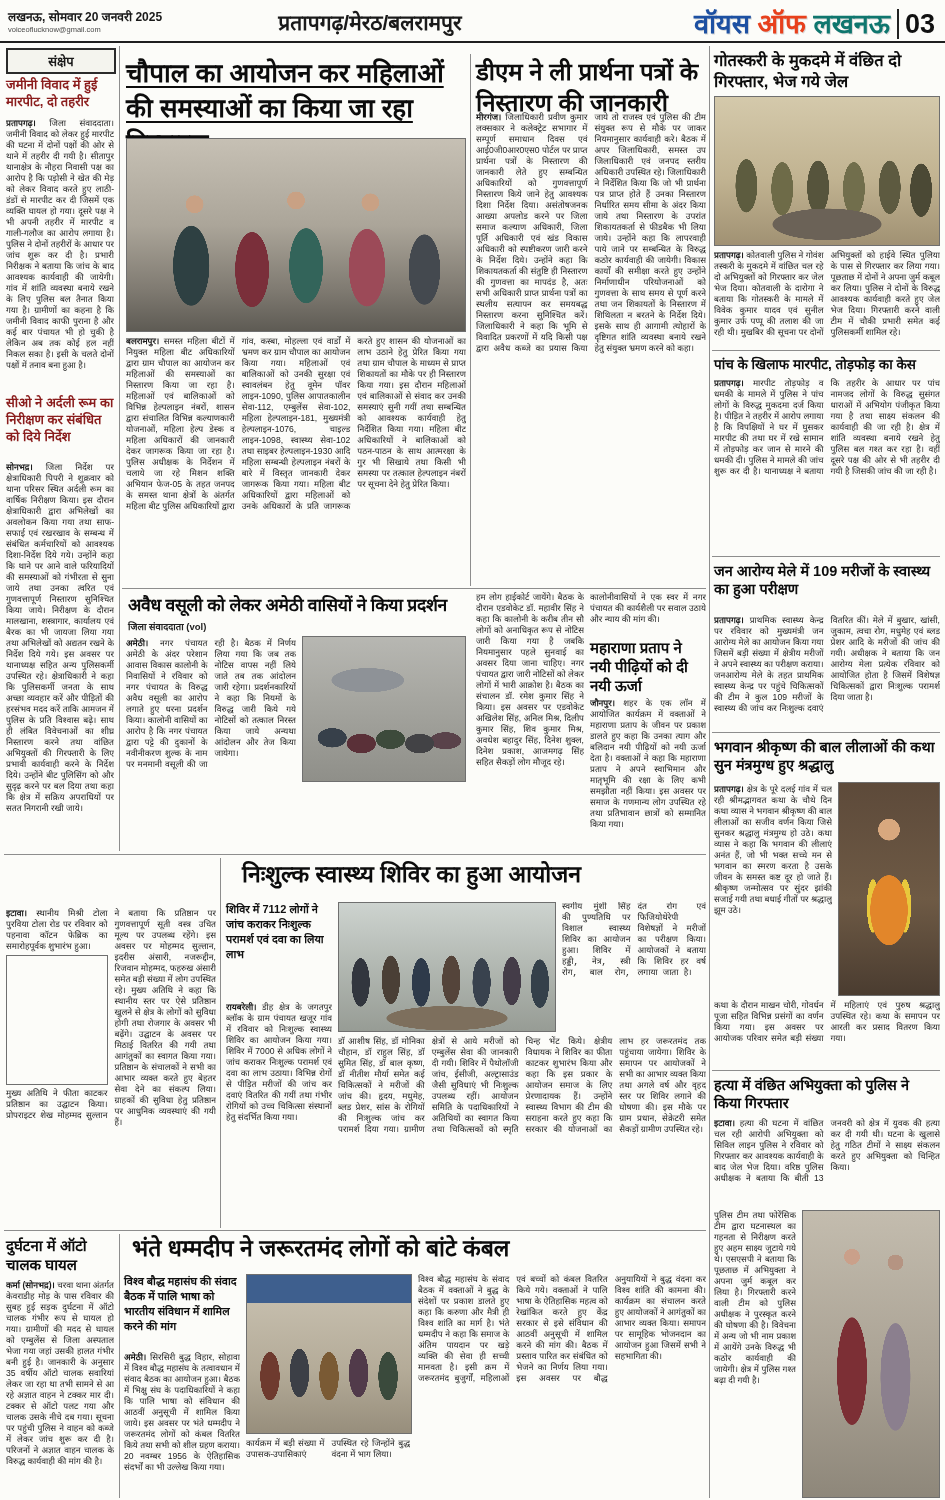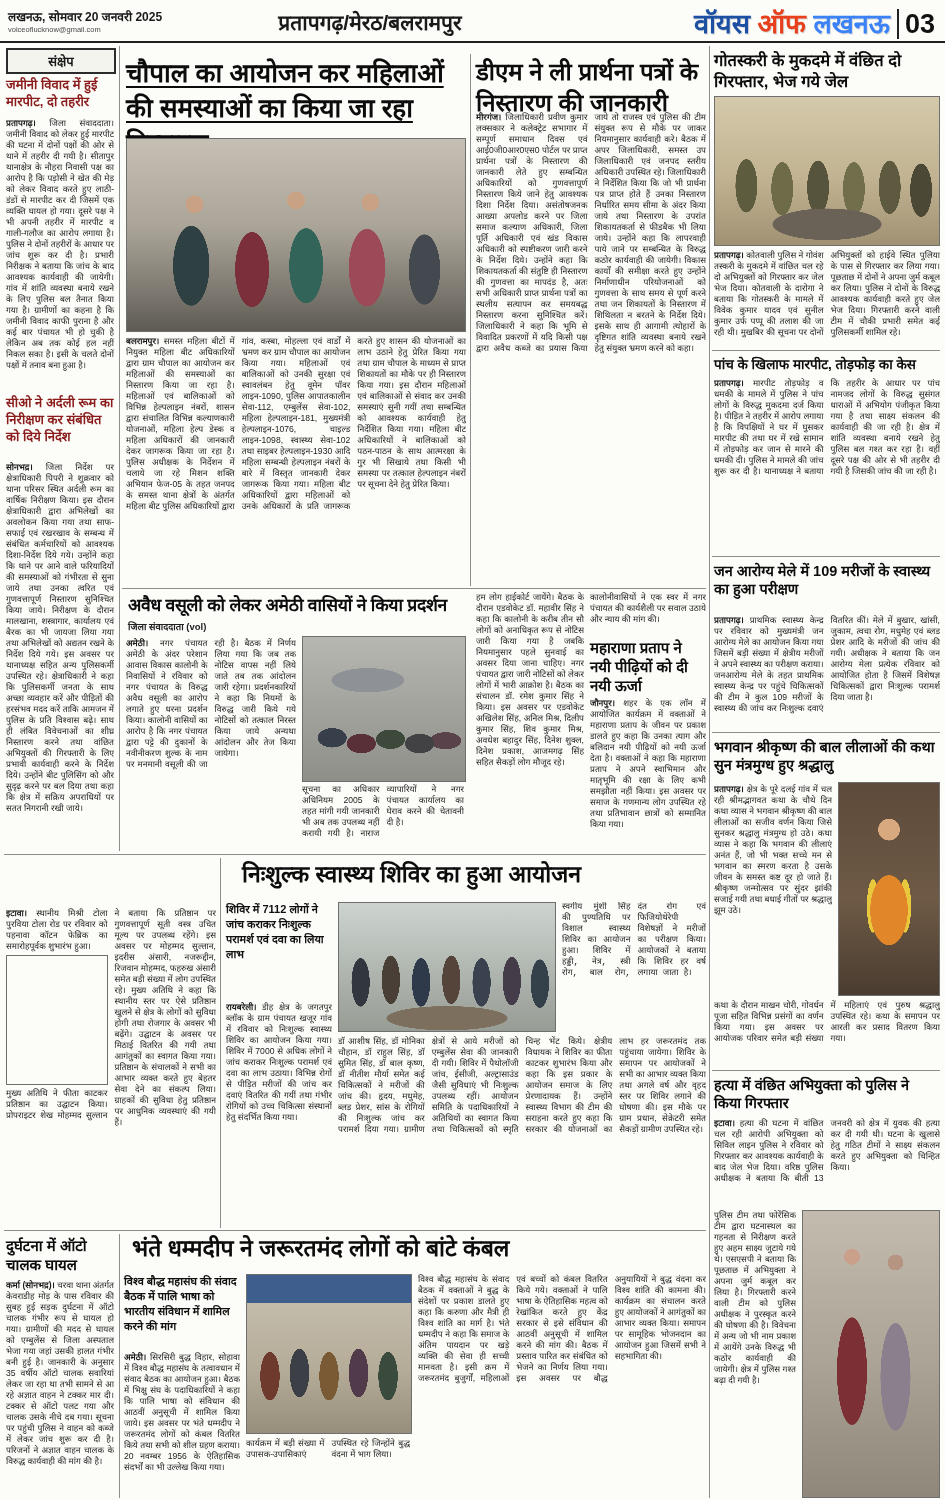--- a/index.html
+++ b/index.html
@@ -23,21 +23,21 @@
   .hl-sm{font-size:15px;line-height:19px;}
   .subhead{font-weight:bold;font-size:11px;line-height:15px;color:#101010;text-align:left;}
   .byline{font-size:9.5px;font-weight:bold;color:#222;}
   .rule{background:#8d8d8d;}
   .rule-dark{background:#1f1f1f;}
   .box-label{border:2px solid #2b2b2b;text-align:center;font-weight:bold;font-size:13px;padding:2px 0;background:#f4f4ee;}
   .date-text{font-size:12px;font-weight:bold;}
   .email-text{font-size:7.5px;color:#4a4a4a;}
   .region-title{font-size:21px;font-weight:bold;text-align:center;}
   .masthead{font-size:27px;font-weight:bold;white-space:nowrap;text-shadow:1px 1px 0 #d8d8d8;}
-  .mh1{color:#1d50a2;} .mh2{color:#e8401c;} .mh3{color:#3b82f6;}
+  .mh1{color:#1d50a2;} .mh2{color:#e8401c;} .mh3{color:#0f766e;}
   .pagenum{color:#111;border-left:2.5px solid #222;padding-left:6px;margin-left:7px;text-shadow:none;}
   .ph{border:1px solid #6f6f6f;}
   .ph-inline{display:block;width:100px;height:128px;margin:3px auto;}
   .ph-chaupal{background:
     radial-gradient(circle 9px at 20% 34%, #c9a184 0 97%, transparent 100%),
     radial-gradient(circle 9px at 50% 32%, #c9a184 0 97%, transparent 100%),
     radial-gradient(circle 9px at 72% 33%, #c9a184 0 97%, transparent 100%),
     radial-gradient(ellipse 30px 66px at 19% 66%, #2e4042 0 60%, transparent 61%),
     radial-gradient(ellipse 28px 62px at 37% 68%, #7a2f3a 0 60%, transparent 61%),
     radial-gradient(ellipse 28px 62px at 53% 66%, #33645a 0 60%, transparent 61%),
@@ -152,23 +152,20 @@
     <span>जिलाधिकारी प्रवीण कुमार लक्सकार ने कलेक्ट्रेट सभागार में सम्पूर्ण समाधान दिवस एवं आई0जी0आर0एस0 पोर्टल पर प्राप्त प्रार्थना पत्रों के निस्तारण की जानकारी लेते हुए सम्बन्धित अधिकारियों को गुणवत्तापूर्ण निस्तारण किये जाने हेतु आवश्यक दिशा निर्देश दिया। असंतोषजनक आख्या अपलोड करने पर जिला समाज कल्याण अधिकारी, जिला पूर्ति अधिकारी एवं खंड विकास अधिकारी को स्पष्टीकरण जारी करने के निर्देश दिये। उन्होंने कहा कि शिकायतकर्ता की संतुष्टि ही निस्तारण की गुणवत्ता का मापदंड है, अतः सभी अधिकारी प्राप्त प्रार्थना पत्रों का स्थलीय सत्यापन कर समयबद्ध निस्तारण करना सुनिश्चित करें। जिलाधिकारी ने कहा कि भूमि से विवादित प्रकरणों में यदि किसी पक्ष द्वारा अवैध कब्जे का प्रयास किया जाये तो राजस्व एवं पुलिस की टीम संयुक्त रूप से मौके पर जाकर नियमानुसार कार्यवाही करे। बैठक में अपर जिलाधिकारी, समस्त उप जिलाधिकारी एवं जनपद स्तरीय अधिकारी उपस्थित रहे। जिलाधिकारी ने निर्देशित किया कि जो भी प्रार्थना पत्र प्राप्त होते हैं उनका निस्तारण निर्धारित समय सीमा के अंदर किया जाये तथा निस्तारण के उपरांत शिकायतकर्ता से फीडबैक भी लिया जाये। उन्होंने कहा कि लापरवाही पाये जाने पर सम्बन्धित के विरुद्ध कठोर कार्यवाही की जायेगी। विकास कार्यों की समीक्षा करते हुए उन्होंने निर्माणाधीन परियोजनाओं को गुणवत्ता के साथ समय से पूर्ण करने तथा जन शिकायतों के निस्तारण में शिथिलता न बरतने के निर्देश दिये। इसके साथ ही आगामी त्योहारों के दृष्टिगत शांति व्यवस्था बनाये रखने हेतु संयुक्त भ्रमण करने को कहा।</span>
   </div>
 
   <div class="abs hl hl-mid" style="left:128px;top:594px;width:340px;">अवैध वसूली को लेकर अमेठी वासियों ने किया प्रदर्शन</div>
   <div class="abs byline" style="left:128px;top:620px;width:180px;">जिला संवाददाता (vol)</div>
   <div class="abs ph ph-avaidh" style="left:302px;top:636px;width:162px;height:144px;"></div>
   <div class="abs body cols2" style="left:126px;top:638px;width:170px;height:216px;">
     <span class="dl">अमेठी।</span>
     <span>नगर पंचायत अमेठी के अंदर परेशान आवास विकास कालोनी के निवासियों ने रविवार को नगर पंचायत के विरुद्ध अवैध वसूली का आरोप लगाते हुए धरना प्रदर्शन किया। कालोनी वासियों का आरोप है कि नगर पंचायत द्वारा पट्टे की दुकानों के नवीनीकरण शुल्क के नाम पर मनमानी वसूली की जा रही है। बैठक में निर्णय लिया गया कि जब तक नोटिस वापस नहीं लिये जाते तब तक आंदोलन जारी रहेगा। प्रदर्शनकारियों ने कहा कि नियमों के विरुद्ध जारी किये गये नोटिसों को तत्काल निरस्त किया जाये अन्यथा आंदोलन और तेज किया जायेगा।</span>
   </div>
-  <div class="abs body cols2" style="left:302px;top:784px;width:162px;height:70px;">
-    <span>सूचना का अधिकार अधिनियम 2005 के तहत मांगी गयी जानकारी भी अब तक उपलब्ध नहीं करायी गयी है। नाराज व्यापारियों ने नगर पंचायत कार्यालय का घेराव करने की चेतावनी दी है।</span>
-  </div>
   <div class="abs body" style="left:476px;top:592px;width:108px;height:262px;">
     <span>हम लोग हाईकोर्ट जायेंगे। बैठक के दौरान एडवोकेट डॉ. महावीर सिंह ने कहा कि कालोनी के करीब तीन सौ लोगों को अनाधिकृत रूप से नोटिस जारी किया गया है जबकि नियमानुसार पहले सुनवाई का अवसर दिया जाना चाहिए। नगर पंचायत द्वारा जारी नोटिसों को लेकर लोगों में भारी आक्रोश है। बैठक का संचालन डॉ. रमेश कुमार सिंह ने किया। इस अवसर पर एडवोकेट अखिलेश सिंह, अनिल मिश्र, दिलीप कुमार सिंह, शिव कुमार मिश्र, अवधेश बहादुर सिंह, दिनेश शुक्ल, दिनेश प्रकाश, आजमगढ़ सिंह सहित सैकड़ों लोग मौजूद रहे।</span>
   </div>
   <div class="abs body" style="left:590px;top:592px;width:116px;height:42px;">
     <span>कालोनीवासियों ने एक स्वर में नगर पंचायत की कार्यशैली पर सवाल उठाये और न्याय की मांग की।</span>
   </div>
 
   <div class="abs hl hl-sm" style="left:590px;top:638px;width:116px;">महाराणा प्रताप ने नयी पीढ़ियों को दी नयी ऊर्जा</div>
   <div class="abs body" style="left:590px;top:698px;width:116px;height:156px;">
     <span class="dl">जौनपुर।</span>

